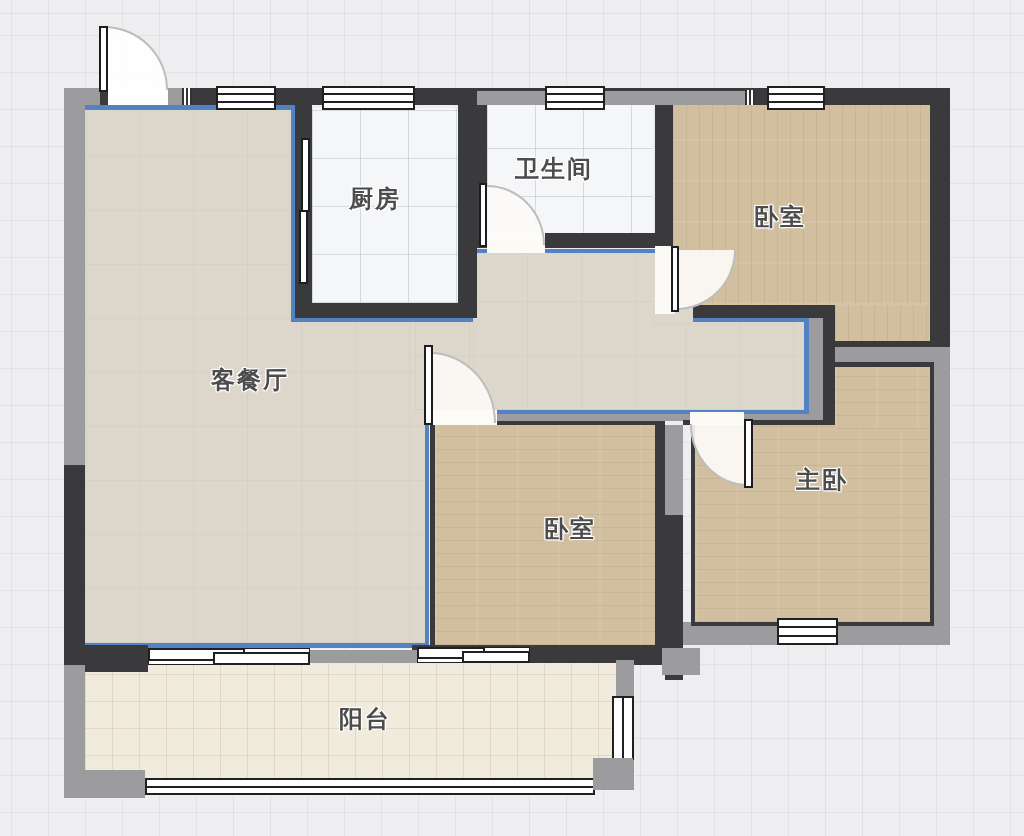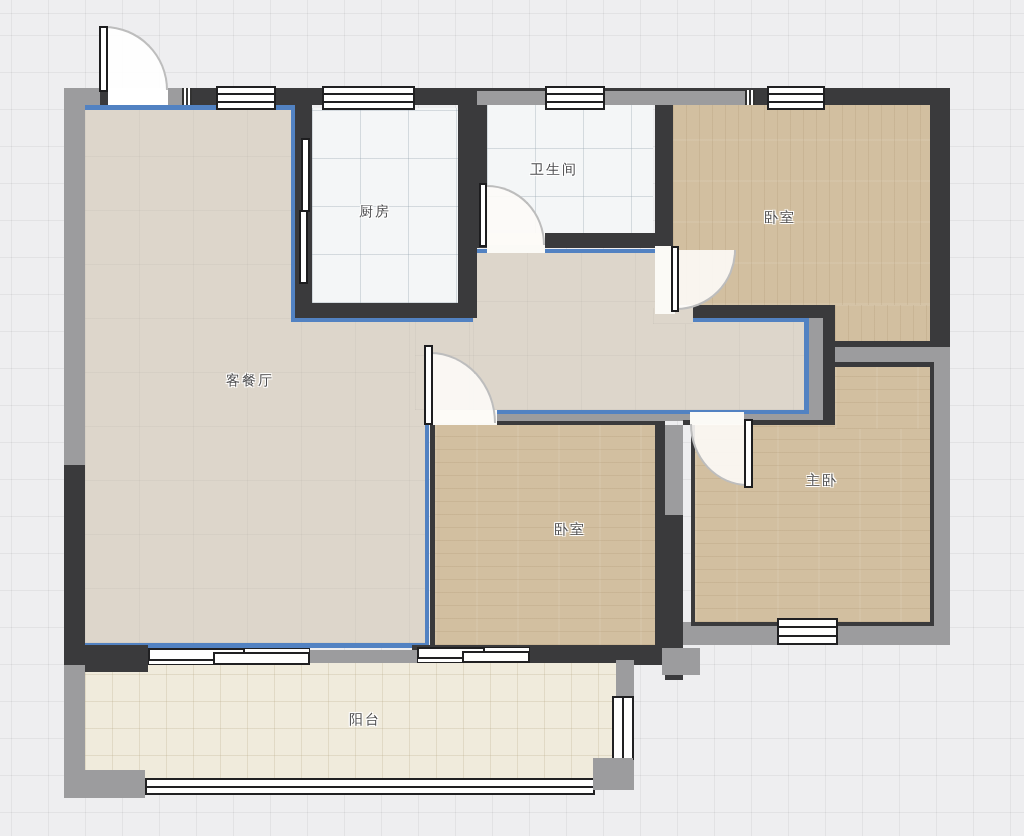--- a/index.html
+++ b/index.html
@@ -37,21 +37,21 @@
   .slide{background:#fff;border:1px solid #202022}
   .slide .p1{position:absolute;left:-1px;top:-1px;width:58%;height:58%;border:2px solid #202022;background:#fff}
   .slide .p2{position:absolute;right:-1px;bottom:-1px;width:58%;height:58%;border:2px solid #202022;background:#fff}
   .leaf{background:#fff;border:2px solid #1d1d1f}
   .swing{background:rgba(253,251,247,0.90)}
   .sw-tr{border-radius:0 100% 0 0;border-top:2px solid #bdbdbd;border-right:2px solid #bdbdbd}
   .sw-br{border-radius:0 0 100% 0;border-bottom:2px solid #bdbdbd;border-right:2px solid #bdbdbd}
   .sw-bl{border-radius:0 0 0 100%;border-bottom:2px solid #bdbdbd;border-left:2px solid #bdbdbd}
   .open{background:#fbfaf6}
   .hatch{background:repeating-linear-gradient(90deg,#333 0 2px,#fff 2px 4px)}
-  .lbl{position:absolute;transform:translate(-50%,-50%);font-weight:400;font-size:14px;line-height:1;
+  .lbl{position:absolute;transform:translate(-50%,-50%);font-weight:700;font-size:24px;line-height:1;
        color:var(--label,#4c4c4e);letter-spacing:2px;white-space:nowrap;
        text-shadow:-1px -1px 0 #fff,1px -1px 0 #fff,-1px 1px 0 #fff,1px 1px 0 #fff,0 0 3px #fff}
 </style>
 </head>
 <body>
 
 <div id="canvas">
 
   <div class="abs blue" style="left:81px;top:105px;width:214px;height:543px"></div>
   <div class="abs blue" style="left:81px;top:317px;width:348px;height:331px"></div>
@@ -166,21 +166,21 @@
       <i></i>
     </div>
   <div class="abs win" style="left:767px;top:86px;width:58px;height:24px">
       <i></i>
       <i></i>
     </div>
 
   <div class="abs swing sw-tr" style="left:104px;top:26px;width:64px;height:64px;background:rgba(255,255,255,0.92)"></div>
   <div class="abs leaf" style="left:99px;top:26px;width:9px;height:66px"></div>
 
-  <span class="lbl" style="left:375px;top:211px">厨房</span>
+  <span class="lbl" style="left:375px;top:199px">厨房</span>
   <span class="lbl" style="left:554px;top:169px">卫生间</span>
   <span class="lbl" style="left:780px;top:217px">卧室</span>
   <span class="lbl" style="left:250px;top:380px">客餐厅</span>
   <span class="lbl" style="left:570px;top:529px">卧室</span>
   <span class="lbl" style="left:822px;top:480px">主卧</span>
   <span class="lbl" style="left:365px;top:719px">阳台</span>
 
 </div>
 
 </body></html>

